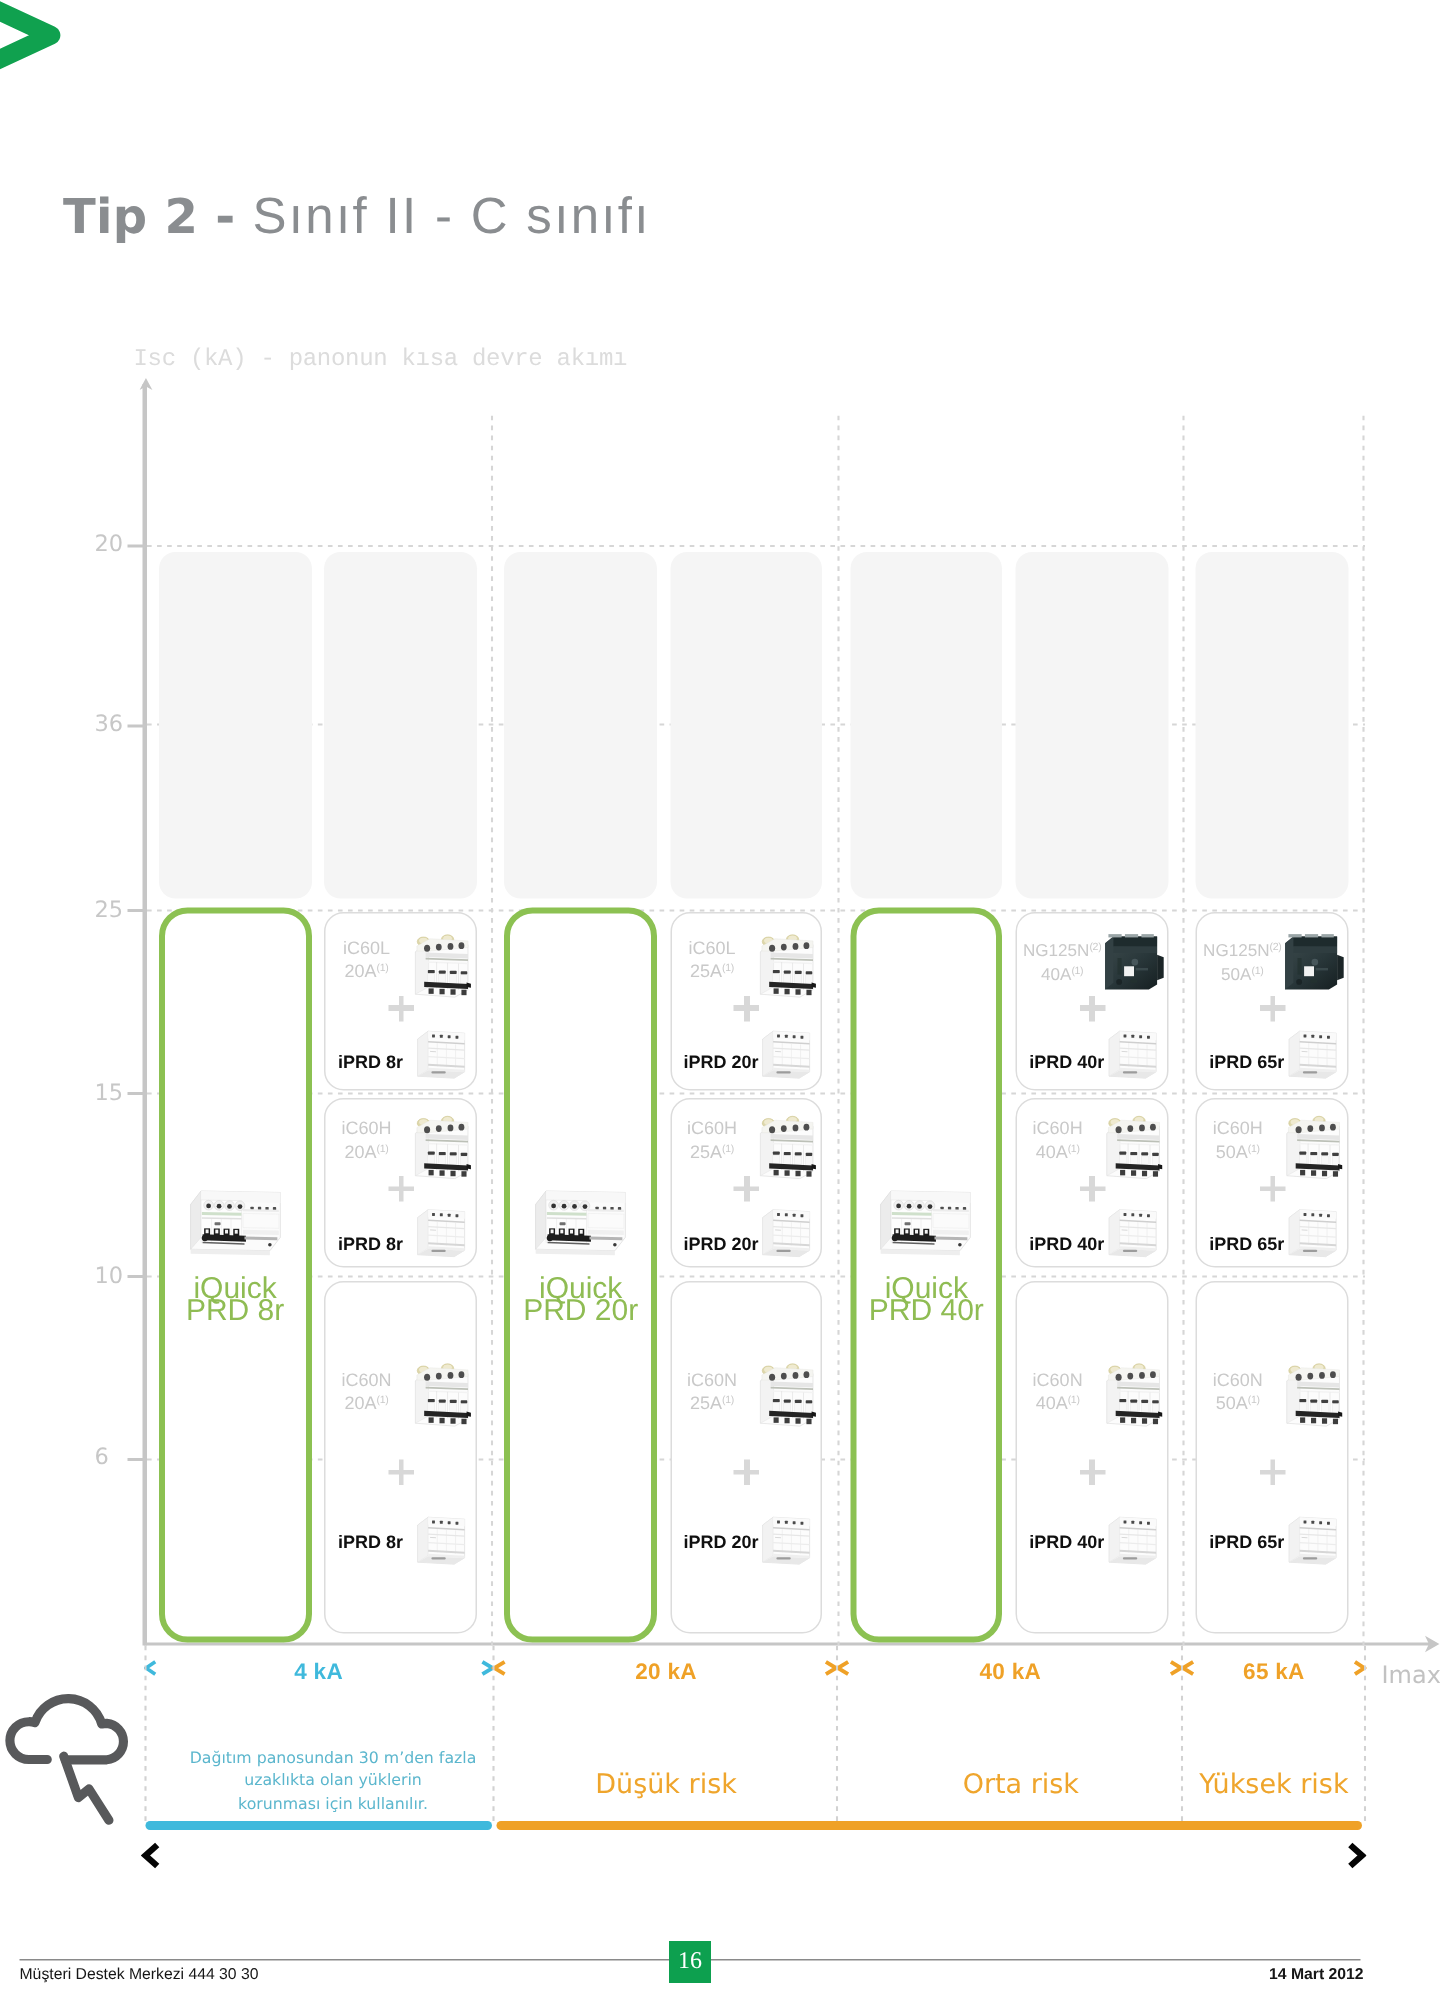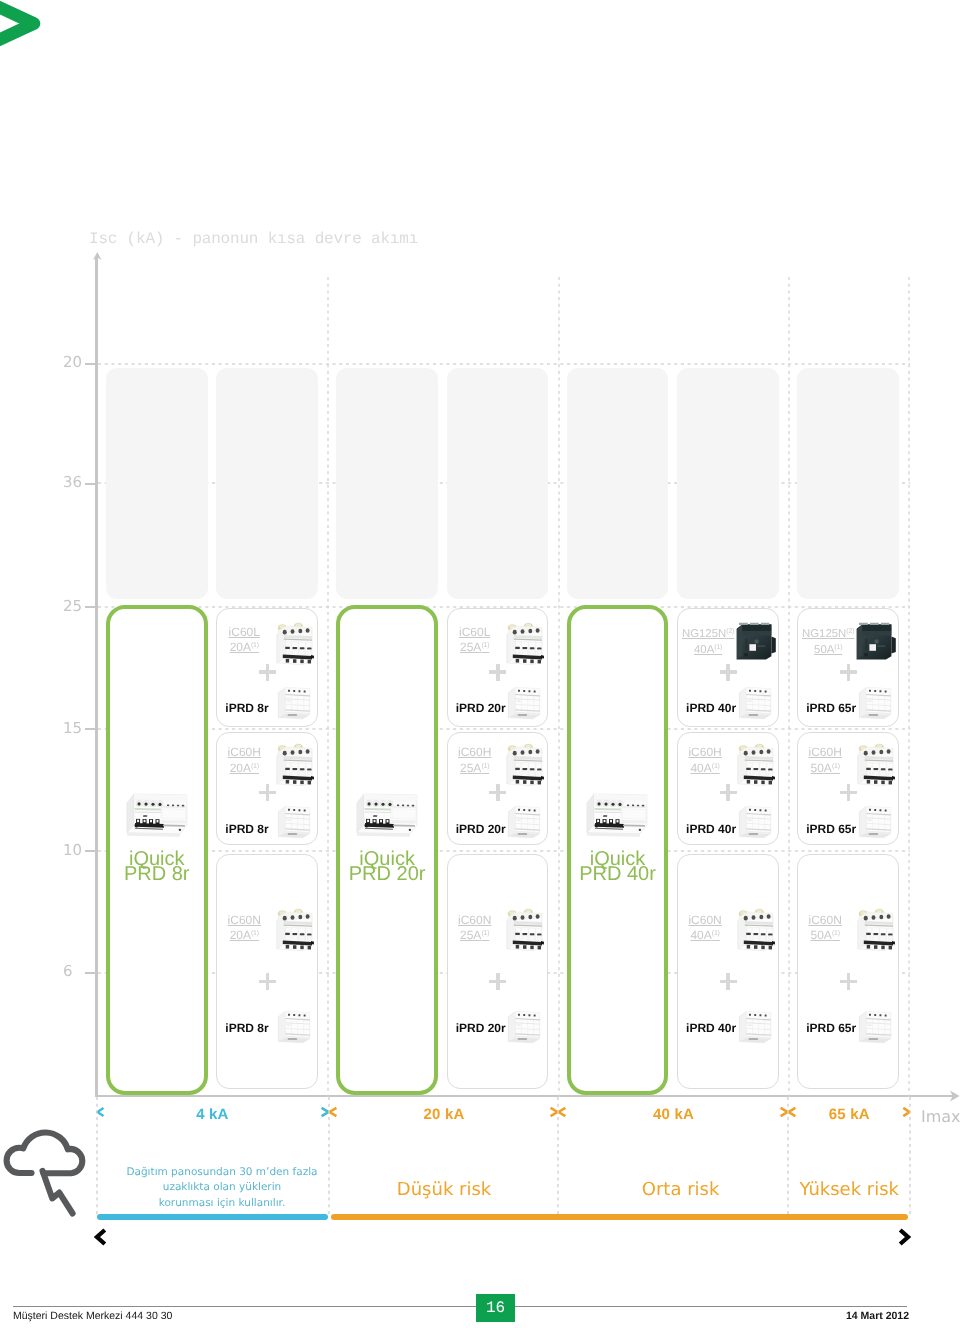--- a/index.html
+++ b/index.html
@@ -36,21 +36,21 @@
   .greycol{top:367.5px;height:231px;background:#F5F5F5;border-radius:11px;}
 
   
   .greencol{border:4.4px solid #8CC152;border-radius:19px;background:#fff;box-sizing:border-box;}
   .spd-label{text-align:center;color:#8FBC53;font-size:20px;line-height:15.3px;
      font-family:"Liberation Sans",sans-serif;font-weight:400;}
 
   
   .cell{border:1px solid #DCDCDC;border-radius:13px;background:#fff;box-sizing:border-box;}
   .cell-top-name{position:absolute;color:#C9C9C9;font-size:12px;line-height:14.3px;
-     font-family:"Liberation Sans",sans-serif;white-space:nowrap;text-align:center;text-decoration:underline;}
+     font-family:"Liberation Sans",sans-serif;white-space:nowrap;text-align:center;}
   .cell-top-name .ln{display:block;}
   .cell-top-name sup{font-size:7px;vertical-align:4px;letter-spacing:-0.2px;}
   .cell-bottom-name{position:absolute;color:#101010;font-size:12px;font-weight:700;
      font-family:"Liberation Sans",sans-serif;white-space:nowrap;}
   .plus{position:absolute;color:#D8D8D8;}
   .plus i{position:absolute;background:#D8D8D8;display:block;}
 
   
   .ka-label{position:absolute;font-size:15px;font-weight:700;font-family:"Liberation Sans",sans-serif;text-align:center;letter-spacing:0.2px;}
   .risk-label{position:absolute;font-size:18px;color:#EFA52C;font-family:"DejaVu Sans",sans-serif;text-align:center;}
@@ -62,32 +62,33 @@
   
   #nav-prev{left:94px;top:1228px;}
   #nav-next{left:895px;top:1228px;}
   #nav-prev,#nav-next{font-size:21px;font-weight:700;color:#000;
      font-family:"Liberation Sans",sans-serif;line-height:1;}
   #footer-rule{position:absolute;left:13px;top:1306px;width:894px;height:1.3px;background:#8a8a8a;}
   #footer-left{position:absolute;left:13px;top:1310px;font-size:10.5px;color:#161616;
      font-family:"Liberation Sans",sans-serif;}
   #footer-right{position:absolute;left:846px;top:1310px;font-size:10.5px;color:#161616;
      font-weight:700;font-family:"Liberation Sans",sans-serif;}
-  #page-badge{position:absolute;left:446px;top:1294px;width:39px;height:28px;background:#0DA04F;
-     color:#fff;font-size:16px;font-family:Liberation Mono, monospace;
-     display:flex;align-items:center;justify-content:center;margin-left:30px;}
+  #page-badge{position:absolute;left:446px;top:1294px;width:28px;height:28px;background:#0DA04F;
+     color:#fff;font-size:16px;font-family:Liberation Serif, serif;
+     display:flex;align-items:center;justify-content:center;}
 </style>
 </head>
 <body>
 
 <div class="page">
 
   <svg class="abs" id="chevron-logo" width="52" height="54" viewBox="0 0 52 54">
     <path d="M-10 4 L34 24.5 L-10 45" fill="none" stroke="#10A14F" stroke-width="12.5" stroke-linecap="round" stroke-linejoin="round"></path>
   </svg>
+  <div class="abs" id="subtitle"><b>Tip 2 - </b><span>Sınıf II - C sınıfı</span></div>
 
   <div class="abs" id="axis-label">Isc (kA) - panonun kısa devre akımı</div>
   <div id="chart-layer">
       <div class="abs y-axis-line"></div>
       <svg class="abs y-arrow" width="9" height="9" viewBox="0 0 9 9">
         <path d="M4.3 0 L8.6 8 L4.3 5.6 L0 8 Z" fill="#C6C6C6"></path>
       </svg>
       <div class="abs x-axis-line" style="width:857px"></div>
       <svg class="abs x-arrow" width="10" height="12" viewBox="0 0 10 12">
         <path d="M9.6 6 L0 11.5 L2.6 6 L0 0.5 Z" fill="#C6C6C6"></path>

